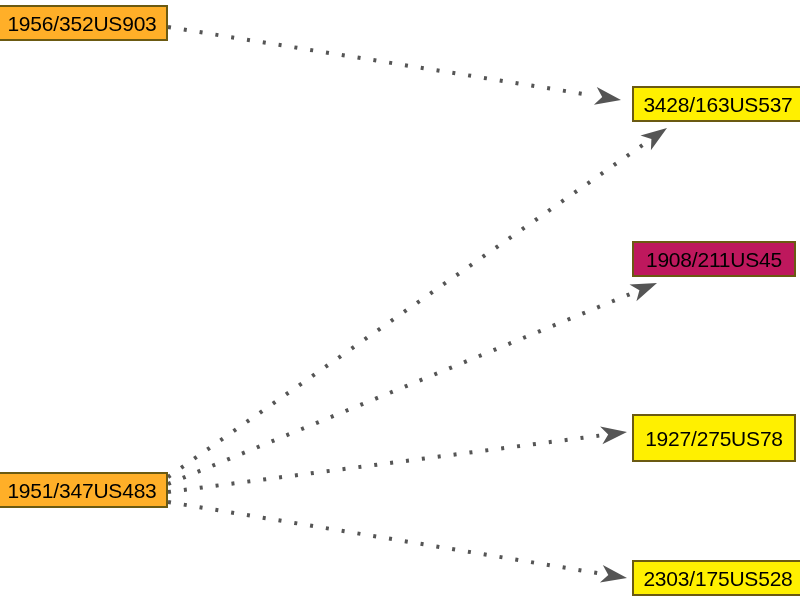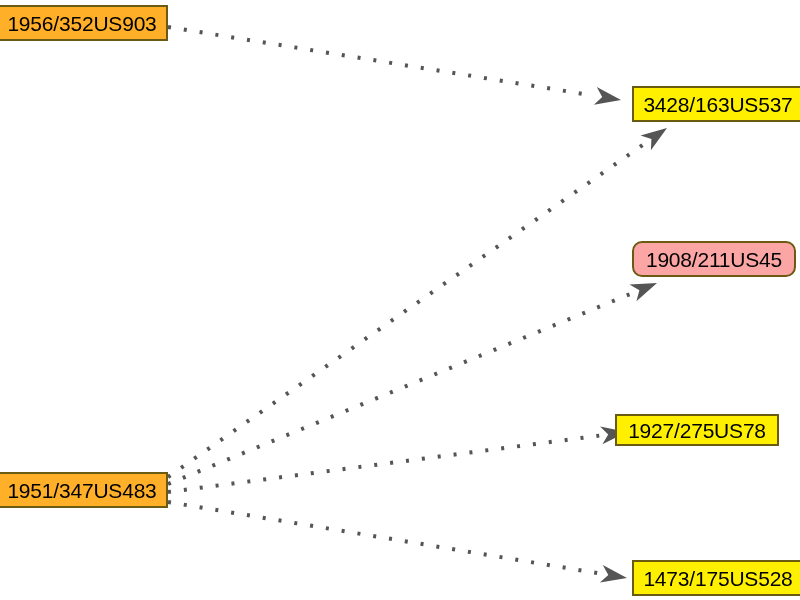--- a/index.html
+++ b/index.html
@@ -66,25 +66,25 @@
   </div>
 
   <div class="node" id="node-n1954" style="left: -4px; top: 472px; width: 172px; height: 36px; background: rgb(255, 175, 40); border-color: rgb(107, 90, 18);">
     <span class="node-label">1951/347US483</span>
   </div>
 
   <div class="node" id="node-n1896" style="left: 632px; top: 86px; width: 172px; height: 36px; background: rgb(255, 240, 0); border-color: rgb(107, 90, 18);">
     <span class="node-label">3428/163US537</span>
   </div>
 
-  <div class="node" id="node-n1908" style="left: 632px; top: 241px; width: 164px; height: 36px; background: #fca5a5; border-color: rgb(107, 90, 18); border-radius: 10px;">
+  <div class="node" id="node-n1908" style="left: 632px; top: 241px; width: 164px; height: 36px; background: #be185d; border-color: rgb(107, 90, 18);">
     <span class="node-label">1908/211US45</span>
   </div>
 
-  <div class="node" id="node-n1927" style="left: 615px; top: 414px; width: 164px; height: 32px; background: rgb(255, 240, 0); border-color: rgb(107, 90, 18);">
+  <div class="node" id="node-n1927" style="left: 632px; top: 414px; width: 164px; height: 48px; background: rgb(255, 240, 0); border-color: rgb(107, 90, 18);">
     <span class="node-label">1927/275US78</span>
   </div>
 
   <div class="node" id="node-n1899" style="left: 632px; top: 560px; width: 172px; height: 36px; background: rgb(255, 240, 0); border-color: rgb(107, 90, 18);">
-    <span class="node-label">1473/175US528</span>
+    <span class="node-label">2303/175US528</span>
   </div>
 
 </div>
 
 </body></html>

